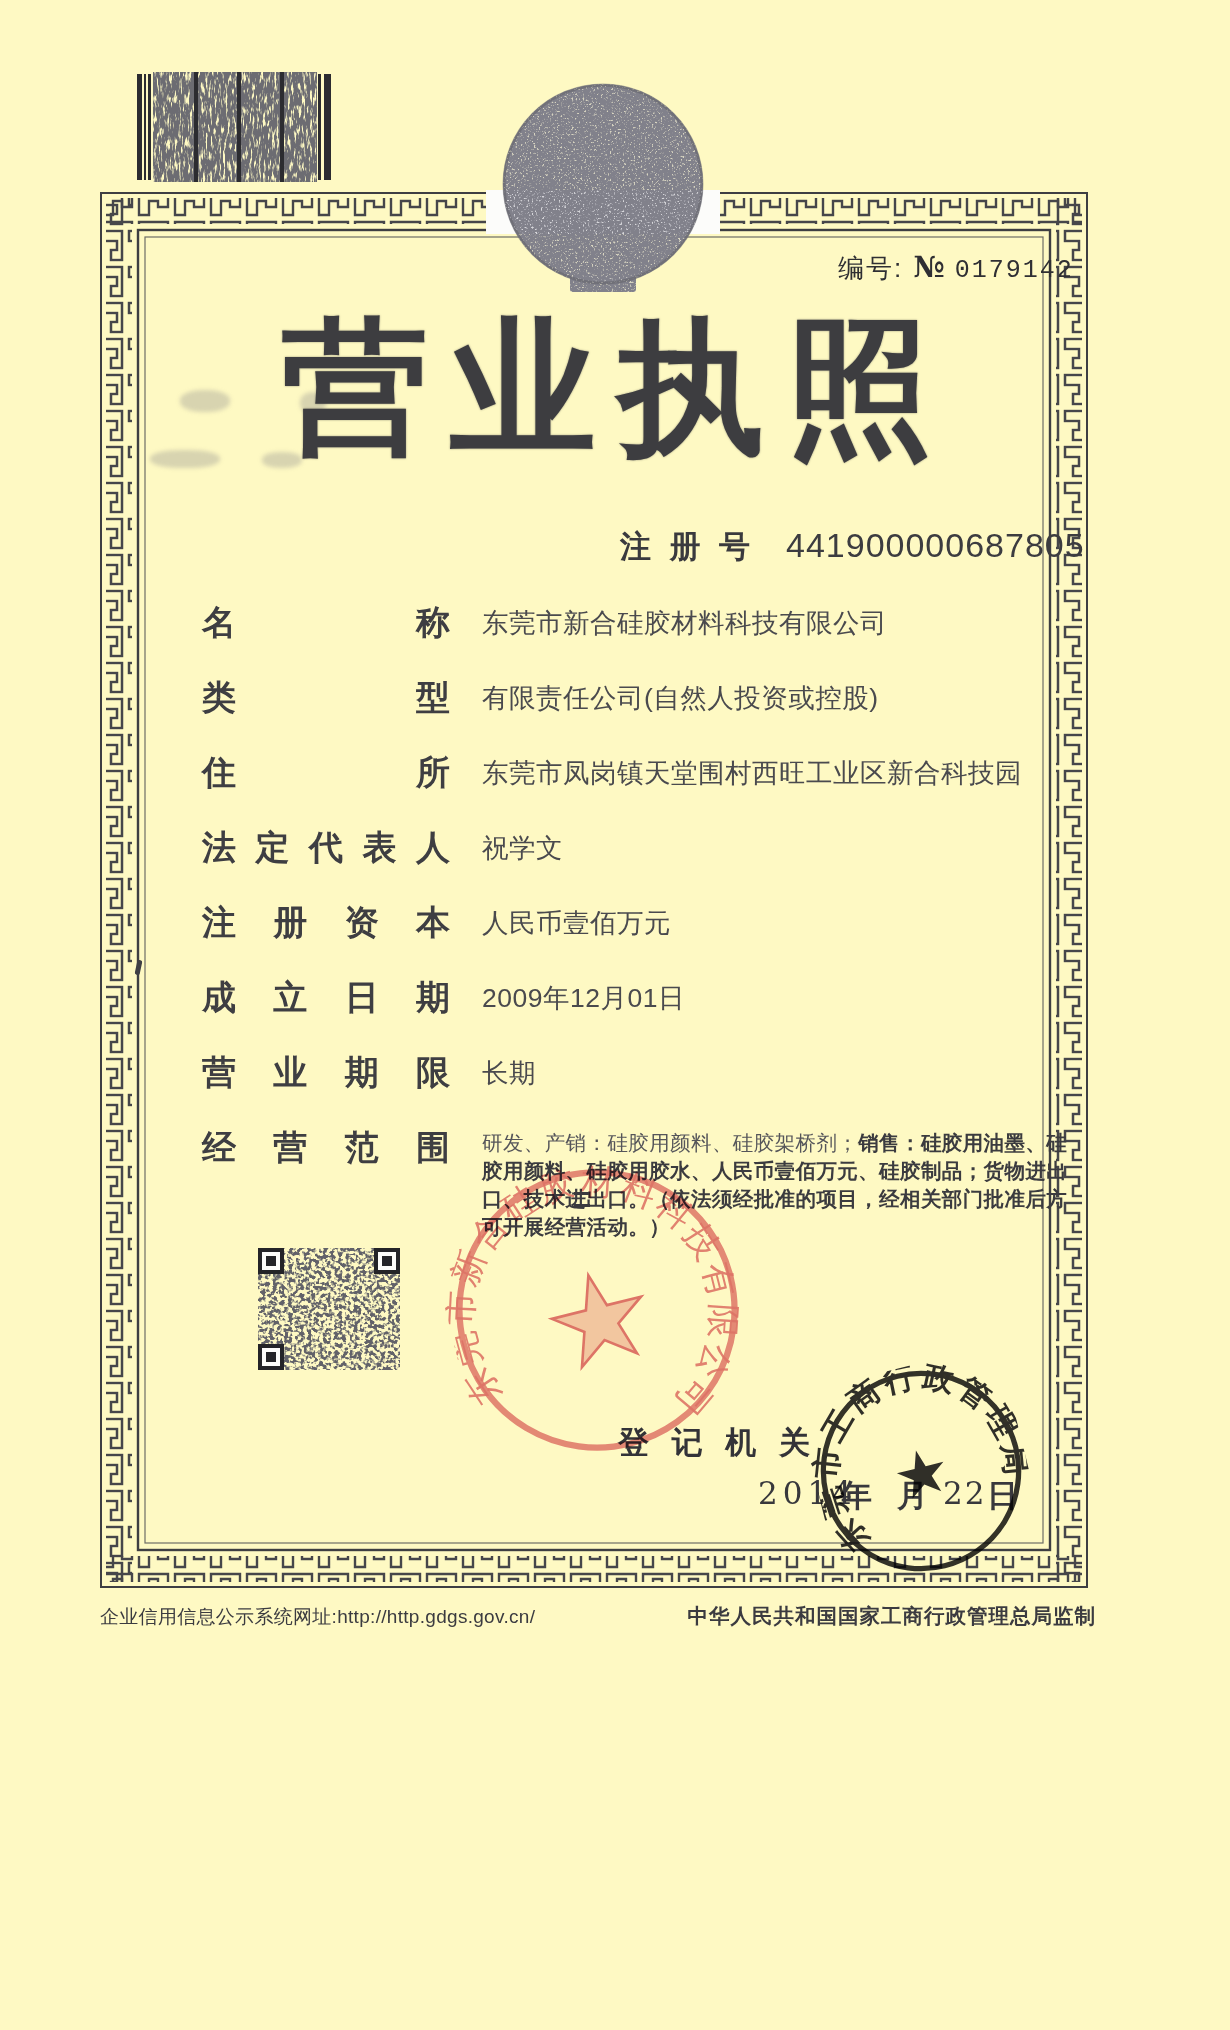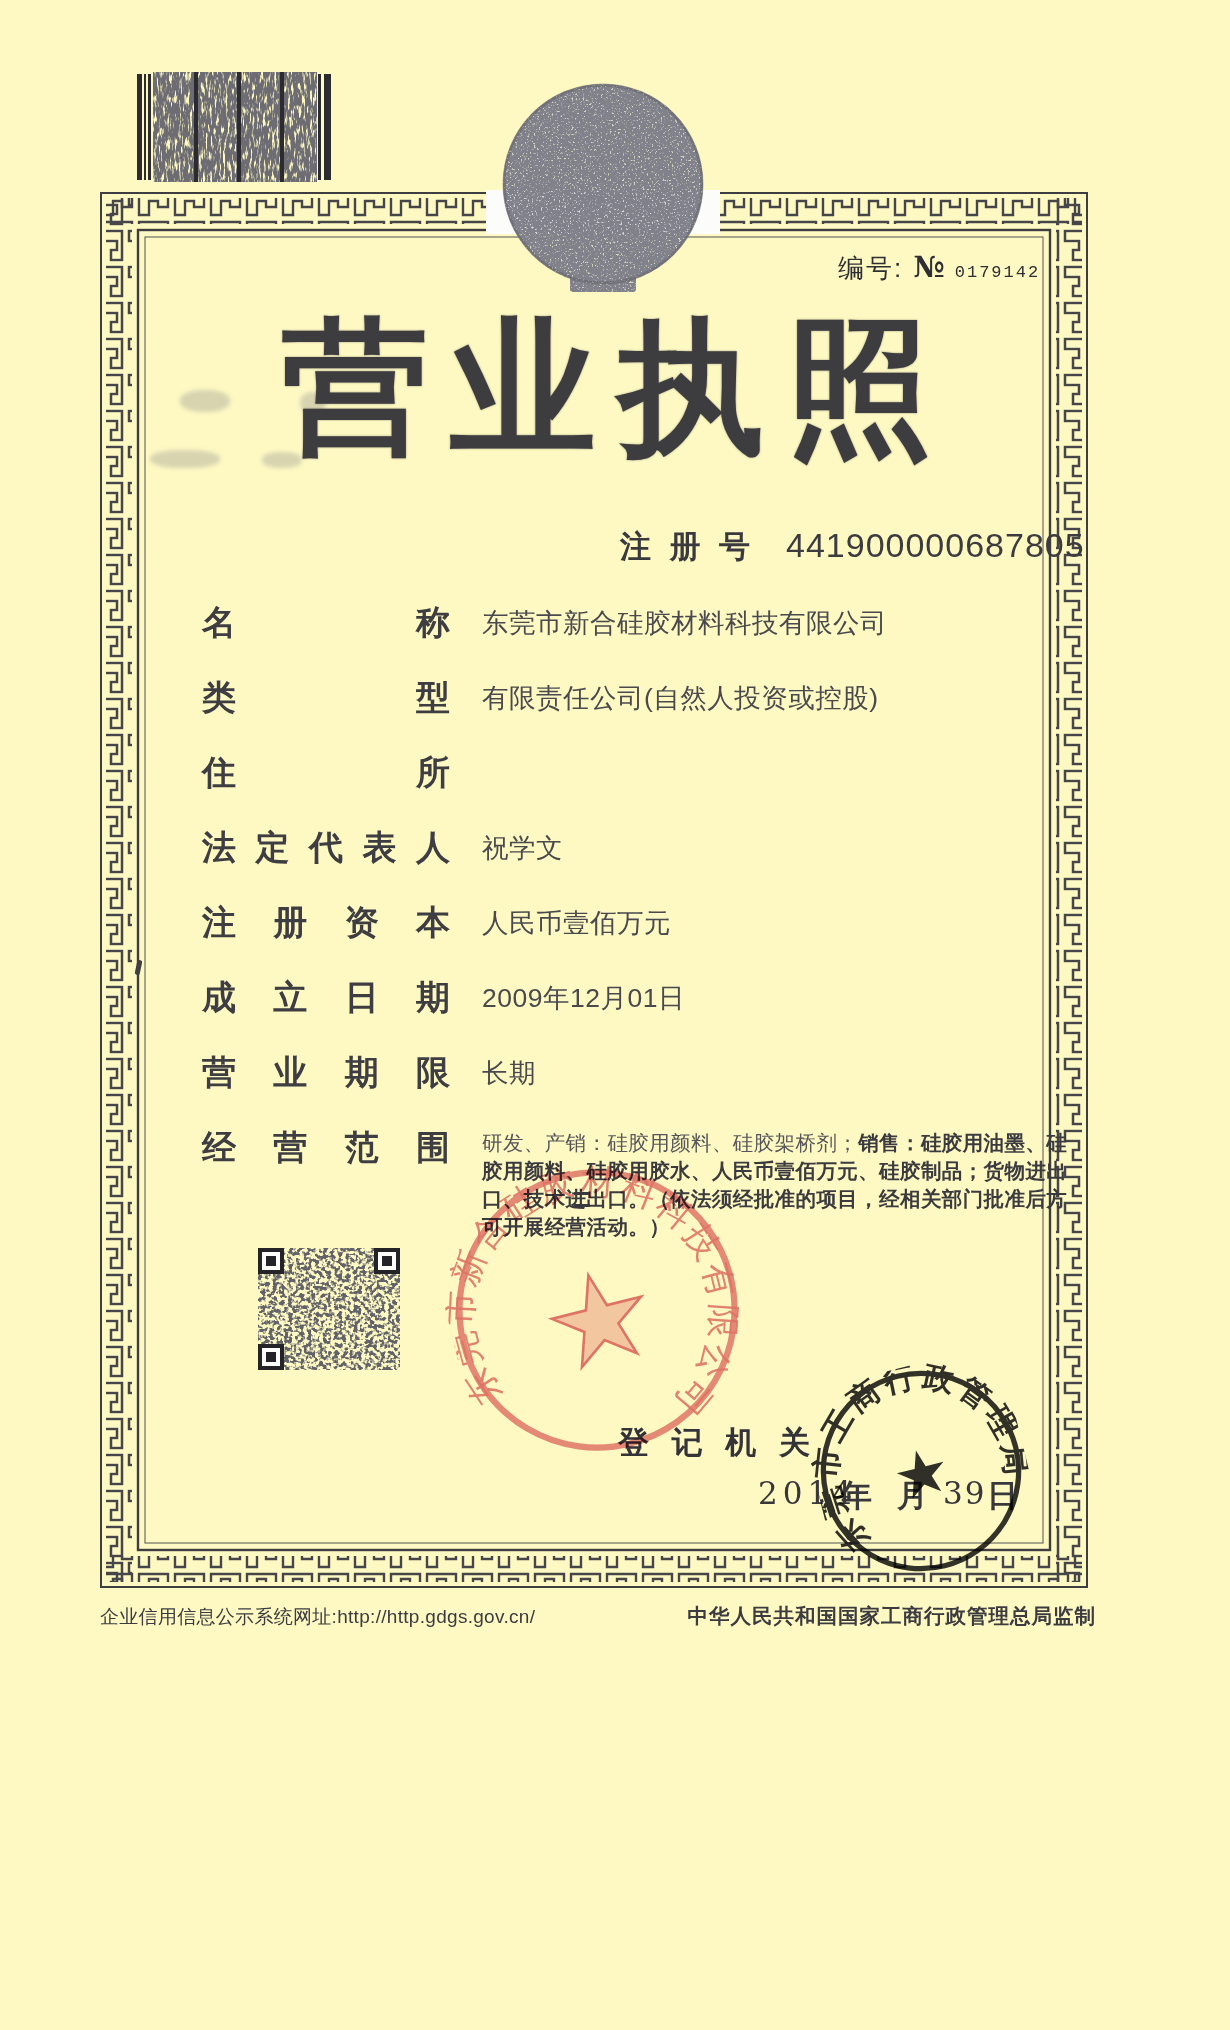--- a/index.html
+++ b/index.html
@@ -12,21 +12,21 @@
 
   
   .barcode { position:absolute; left:137px; top:72px; }
   .emblem-backing { position:absolute; left:486px; top:190px; width:234px; height:44px; background:#fcfcfa; z-index:2; }
   .emblem { position:absolute; left:492px; top:80px; z-index:3; }
   .frame { position:absolute; left:100px; top:192px; z-index:1; }
 
   .serial { position:absolute; left:838px; top:250px; z-index:4; display:flex; align-items:baseline; gap:10px; color:#2f2f33; }
   .serial-label { font-size:26px; letter-spacing:2px; }
   .serial-sym { font-family:"DejaVu Serif", serif; font-size:29px; font-weight:700; }
-  .serial-num { font-family:"Liberation Mono", monospace; font-size:17px; letter-spacing:2px; }
+  .serial-num { font-family:"Liberation Mono", monospace; font-size:25px; letter-spacing:2px; }
 
   .title {
     position:absolute; left:282px; top:306px; width:650px; z-index:4;
     display:flex; justify-content:space-between;
     font-size:146px; line-height:1.12; font-weight:900; color:#3d3d40;
     text-shadow:0 0 2px rgba(50,50,55,.55);
   }
 
   .regno { position:absolute; left:620px; top:526px; z-index:4; display:flex; align-items:baseline; }
   .regno-label { width:130px; display:flex; justify-content:space-between; font-size:31px; font-weight:700; color:#3a3a3e; }
@@ -175,20 +175,21 @@
           <span>类</span>
           <span>型</span>
         </span>
       <span class="row-value">有限责任公司(自然人投资或控股)</span>
     </div>
     <div class="row">
       <span class="row-label">
           <span>住</span>
           <span>所</span>
         </span>
+      <span class="row-value">东莞市凤岗镇天堂围村西旺工业区新合科技园</span>
     </div>
     <div class="row">
       <span class="row-label">
           <span>法</span>
           <span>定</span>
           <span>代</span>
           <span>表</span>
           <span>人</span>
         </span>
       <span class="row-value">祝学文</span>
@@ -270,21 +271,21 @@
       <span>登</span>
       <span>记</span>
       <span>机</span>
       <span>关</span>
     </div>
 
   <div class="date-line">
     <span class="d d-year">2014</span>
     <span class="d d-yunit">年</span>
     <span class="d d-munit">月</span>
-    <span class="d d-day">39</span>
+    <span class="d d-day">22</span>
     <span class="d d-dunit">日</span>
   </div>
 
   <div class="authority-stamp">
     <svg width="210" height="210" viewBox="0 0 200 200">
       <circle cx="100" cy="100" r="93" fill="none" stroke="#222" stroke-width="5"></circle>
       <path id="asArc" d="M 38.7,151.4 A 80,80 0 1 1 161.3,151.4" fill="none"></path>
       <text font-family="Liberation Sans, sans-serif" font-size="29" letter-spacing="4.5" font-weight="600" fill="#1e1e22">
         <textPath href="#asArc">东莞市工商行政管理局</textPath>
       </text>

